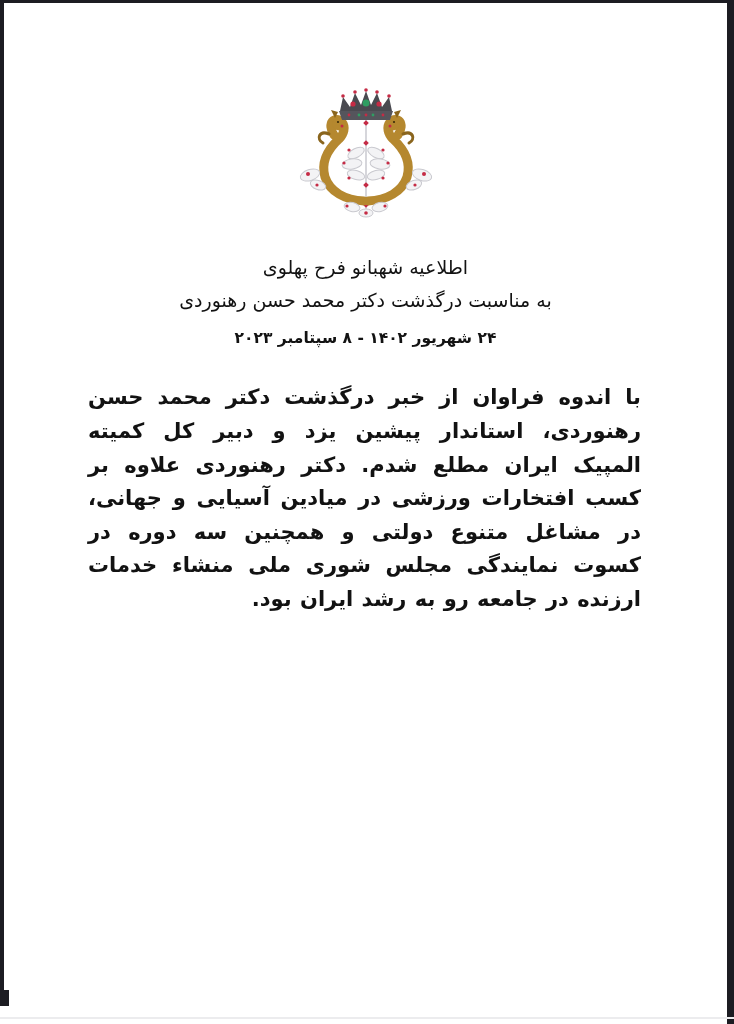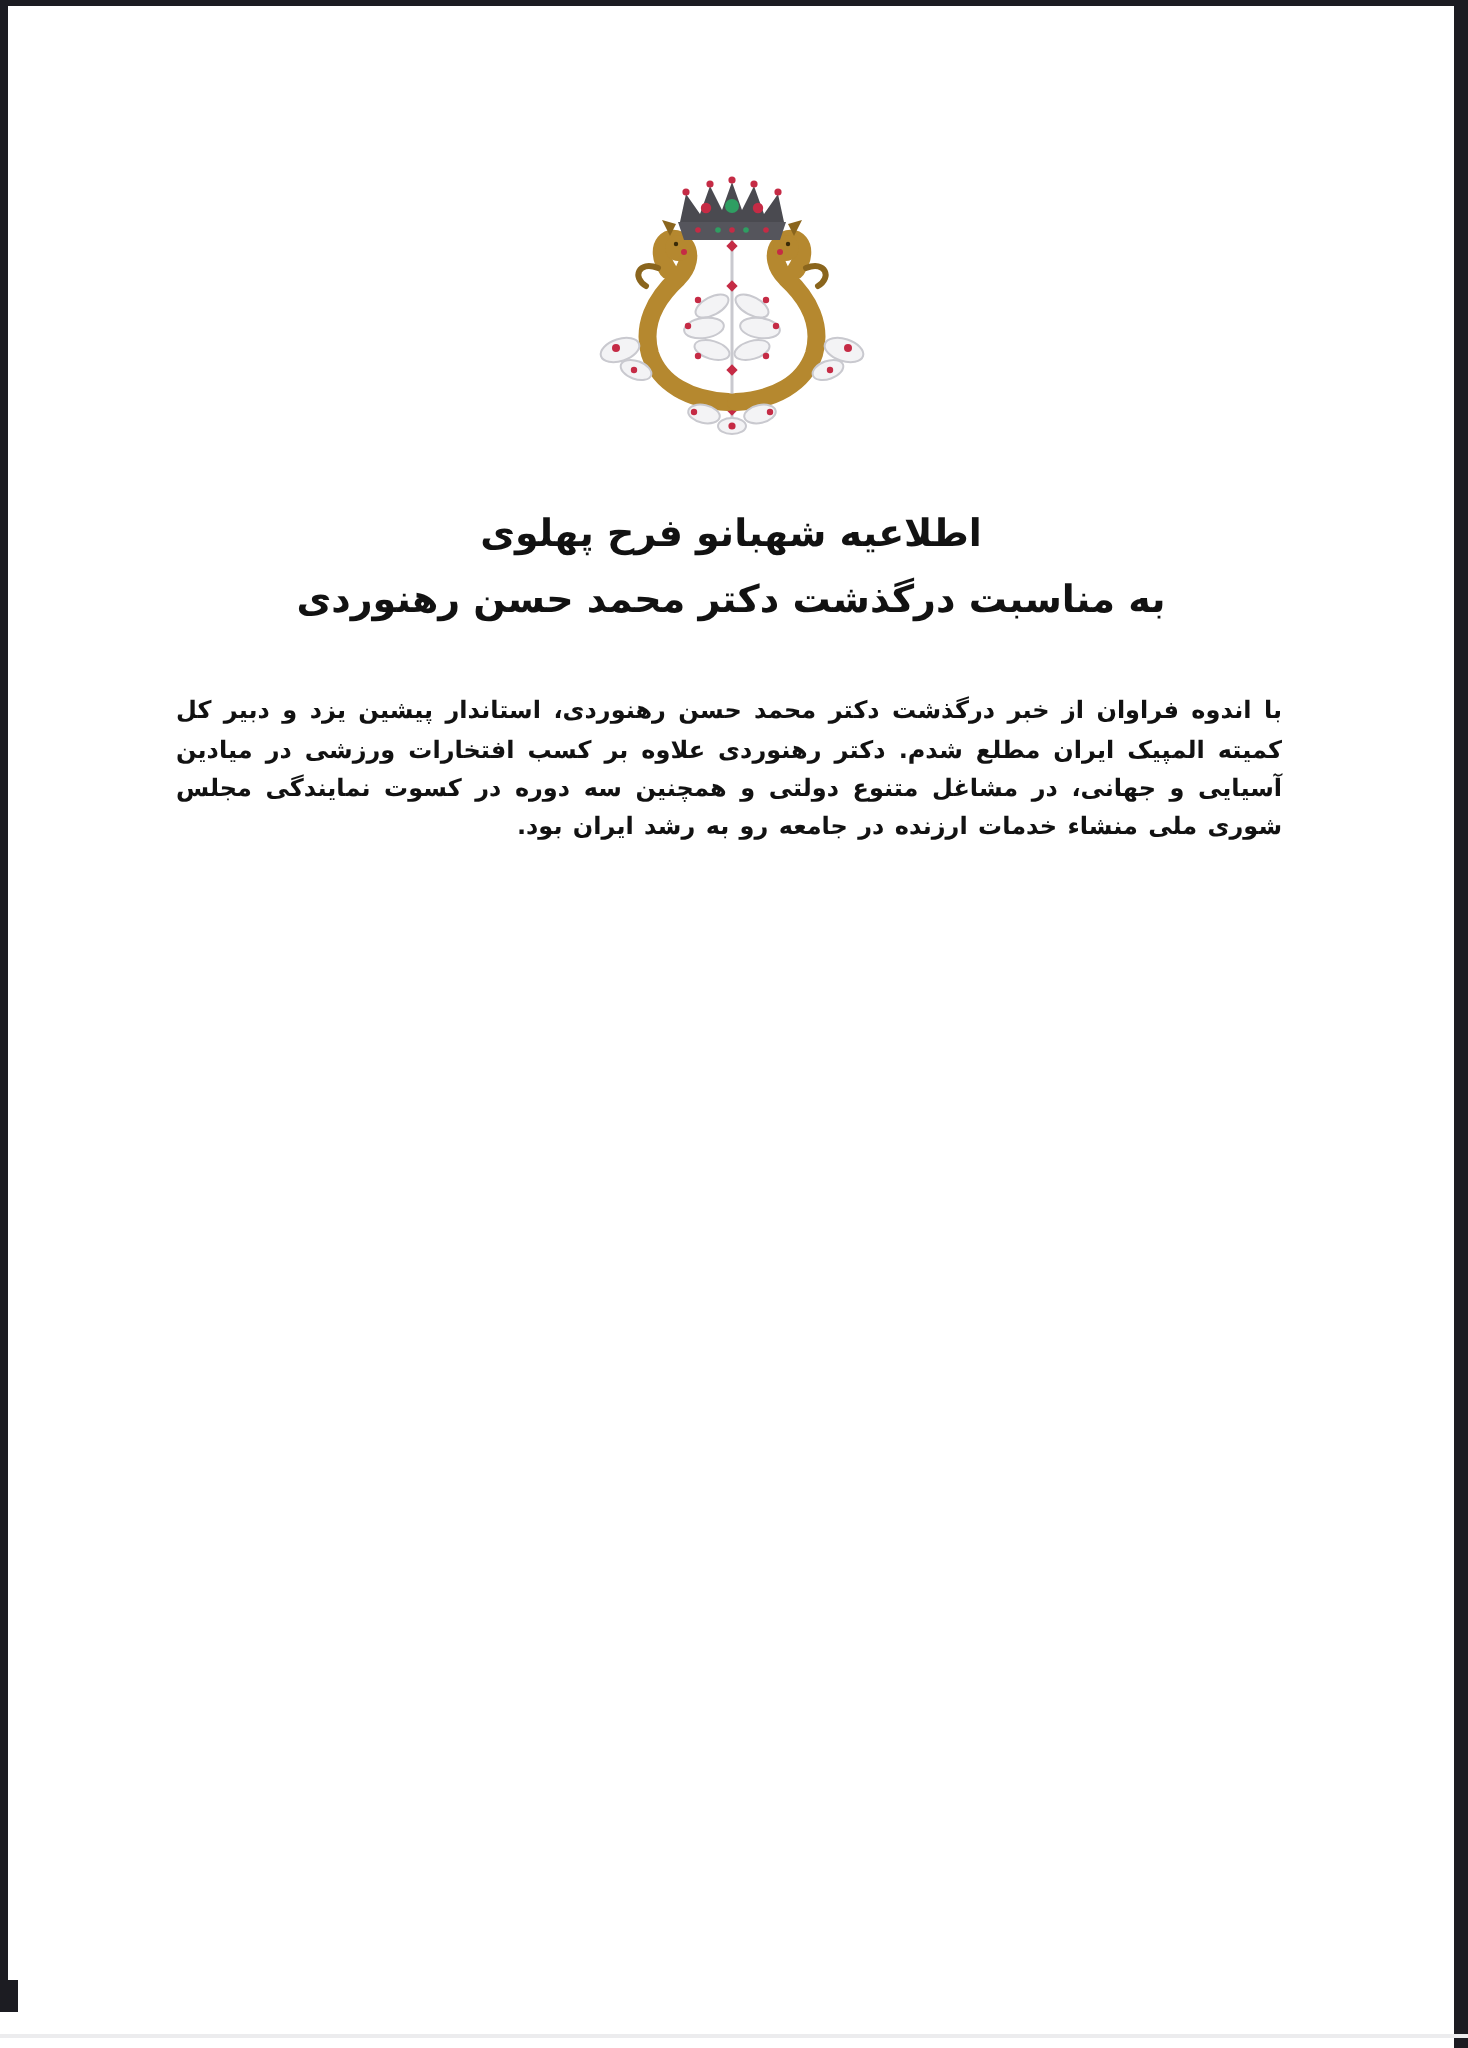--- a/index.html
+++ b/index.html
@@ -20,37 +20,37 @@
 
   .page { position: absolute; inset: 3px 7px 0 4px; background: #ffffff; }
 
   .emblem-wrap { width: 150px; height: 134px; margin: 82px auto 0 auto; }
   .emblem-wrap svg { display: block; }
 
   .content { direction: rtl; color: #121212; }
   .title {
     margin: 36px 60px 0 60px;
     text-align: center;
-    font-weight: 700;
+    font-weight: 400;
     font-size: 19px;
     line-height: 1.3;
     letter-spacing: 0;
   }
   .subtitle { margin-top: 8px; }
   .date-line {
     margin: 17px 60px 0 60px;
     text-align: center;
     font-weight: 700;
     font-size: 15.5px;
   }
   .body-text { margin: 34px 86px 0 84px; }
   .body-text p {
     margin: 0 0 9px 0;
     font-weight: 700;
-    font-size: 12px;
+    font-size: 21px;
     line-height: 1.6;
     text-align: justify;
     text-align-last: right;
     word-spacing: 1px;
   }
 </style>
 </head>
 <body>
 
 <div class="page">
@@ -133,20 +133,21 @@
         <circle cx="0" cy="124" r="1.8" fill="#c52b45"></circle>
         <circle cx="-19" cy="117" r="1.6" fill="#c52b45"></circle>
           <circle cx="19" cy="117" r="1.6" fill="#c52b45"></circle>
       </g>
     </svg>
   </div>
 
   <div class="content">
     <div class="title">اطلاعیه شهبانو فرح پهلوی</div>
     <div class="title subtitle">به مناسبت درگذشت دکتر محمد حسن رهنوردی</div>
+    <div class="date-line">۲۴ شهریور ۱۴۰۲ - ۸ سپتامبر ۲۰۲۳</div>
     <div class="body-text">
       <p>با اندوه فراوان از خبر درگذشت دکتر محمد حسن رهنوردی، استاندار پیشین یزد و دبیر کل کمیته المپیک ایران مطلع شدم. دکتر رهنوردی علاوه بر کسب افتخارات ورزشی در میادین آسیایی و جهانی، در مشاغل متنوع دولتی و همچنین سه دوره در کسوت نمایندگی مجلس شوری ملی منشاء خدمات ارزنده در جامعه رو به رشد ایران بود.</p>
     </div>
   </div>
 
 </div>
 
 <div class="edge edge-top"></div>
 <div class="edge edge-left"></div>
 <div class="edge edge-left-foot"></div>

